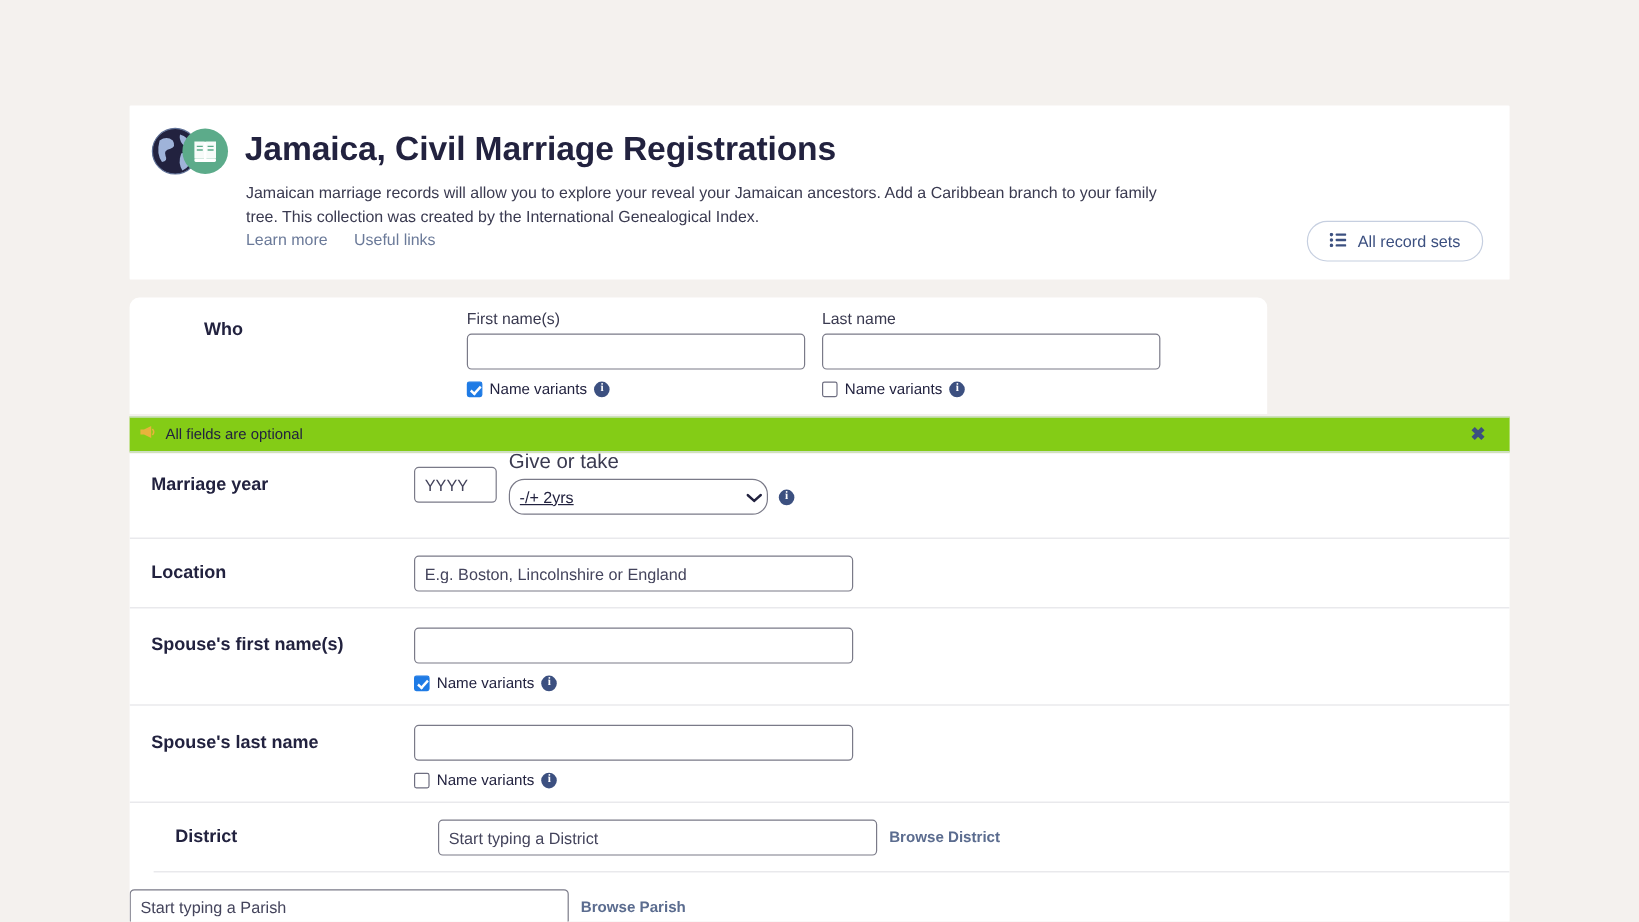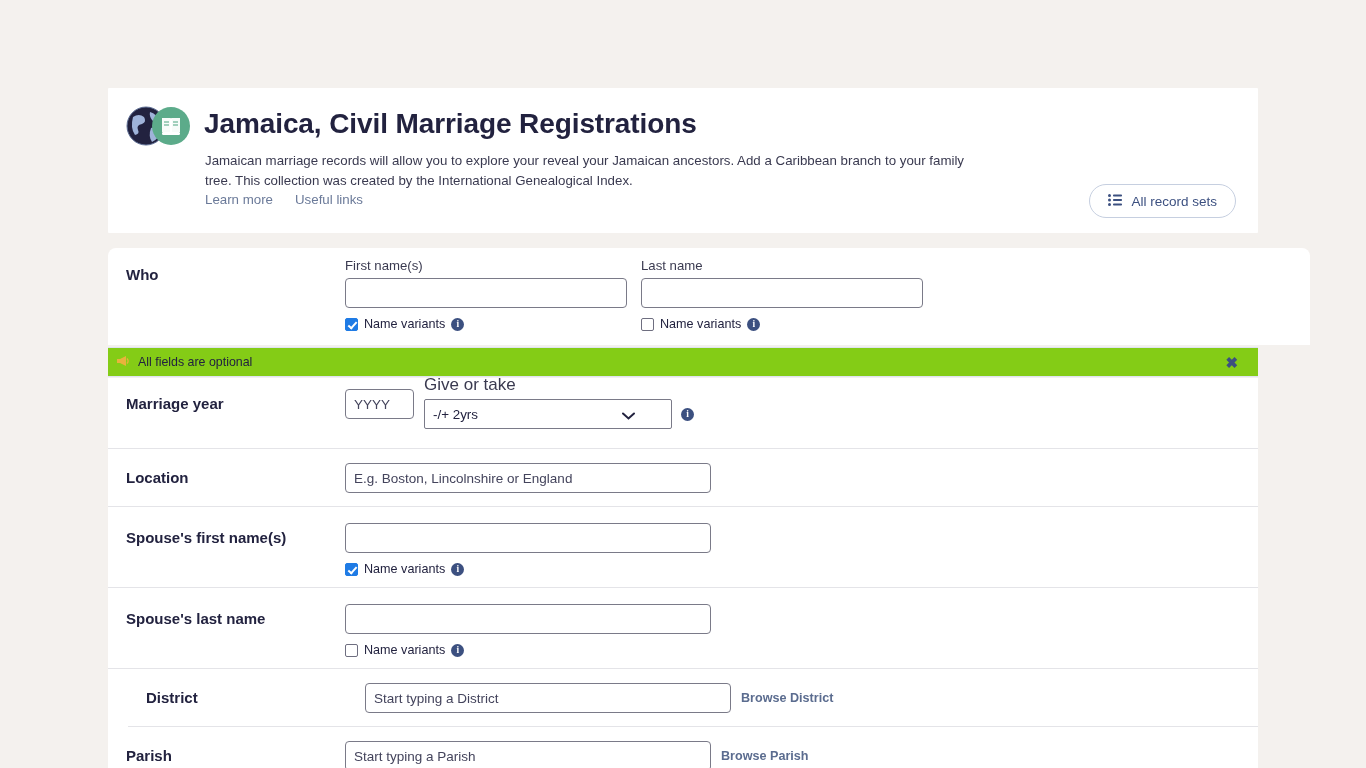--- a/index.html
+++ b/index.html
@@ -73,24 +73,25 @@
     align-items: center;
     gap: 9px;
     cursor: pointer;
   }
   .list-icon { display: block; }
 
   
   .form-card {
     position: absolute;
     left: 108px; top: 248px;
-    width: 1202px;
+    width: 948px;
     background: #ffffff;
     border-radius: 8px 8px 0 0;
     overflow: hidden;
+    padding-left: 44px;
   }
   .row {
     position: relative;
     border-bottom: 1px solid #e4e4e8;
     display: flex;
     align-items: flex-start;
   }
   .row:last-child { border-bottom: none; }
   .row-label {
     width: 237px;
@@ -229,33 +230,34 @@
     position: absolute;
     left: 79px; top: -14px;
   }
   .sel-label {
     font-size: 17px;
     color: #3a3a50;
     display: block;
     margin-bottom: 4px;
   }
   .sel {
-    width: 248px;
+    width: 216px;
     height: 30px;
     border: 1px solid #7a7a88;
-    border-radius: 2px;
+    border-radius: 13px;
     background: #fff;
     font-family: "Liberation Sans", sans-serif;
     font-size: 13.4px;
     color: #22223f;
     padding: 0 8px;
     appearance: none;
     -webkit-appearance: none;
     outline: none;
     cursor: pointer;
+    text-decoration: underline;
   }
   .sel-row { display: flex; align-items: center; gap: 9px; position: relative; }
   .chev {
     position: absolute;
     left: 198px; top: 31px;
     pointer-events: none;
   }
   .in-wide { width: 366px; }
   .browse-link {
     font-size: 12.6px;
@@ -420,21 +422,20 @@
 
     <div class="row r-district">
       <div class="row-label">District</div>
       <div class="row-fields inline-row">
         <input type="text" class="in-wide" value="" placeholder="Start typing a District" style="">
         <a class="browse-link">Browse District</a>
       </div>
     </div>
 
     <div class="row r-parish">
-      <div class="row-label">Parish</div>
       <div class="row-fields inline-row">
         <input type="text" class="in-wide" value="" placeholder="Start typing a Parish" style="">
         <a class="browse-link">Browse Parish</a>
       </div>
     </div>
 
   </div>
 </div>
 
 </body></html>

